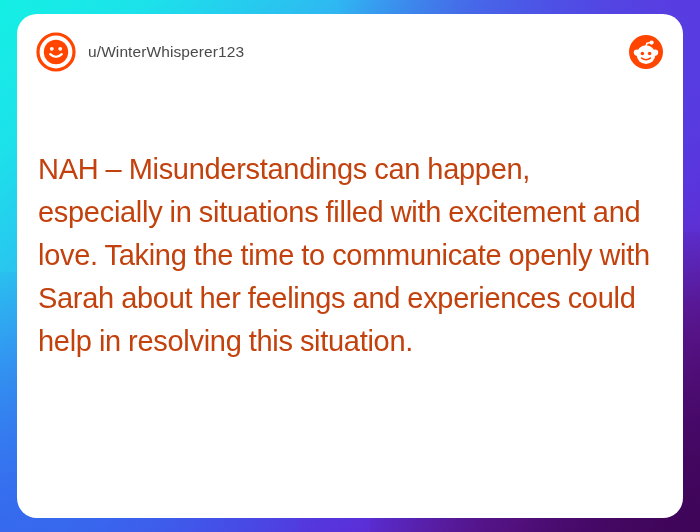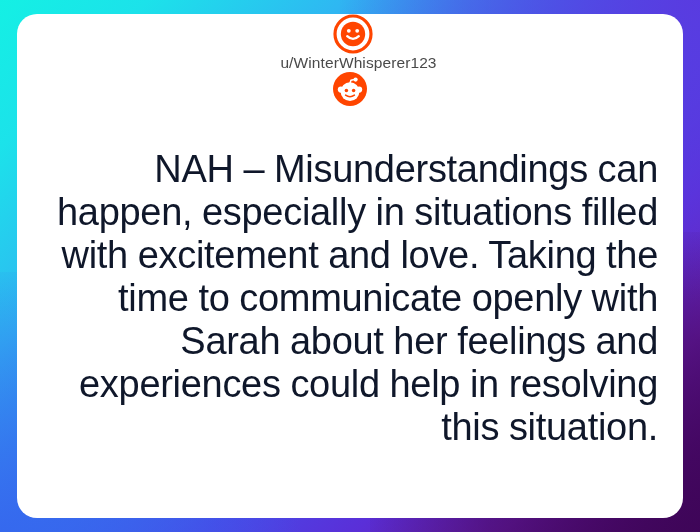--- a/index.html
+++ b/index.html
@@ -69,21 +69,20 @@
   }
 
   .card-header {
     position: absolute;
     left: 0; top: 0;
     width: 100%;
     height: 76px;
     display: flex;
     align-items: center;
     padding: 0 14px 0 19px;
-    flex-direction: column;
   }
 
   .avatar {
     width: 40px;
     height: 40px;
     flex: 0 0 40px;
     display: block;
   }
 
   .username {
@@ -103,27 +102,26 @@
     flex: 0 0 34px;
     display: block;
     margin-right: 6px;
   }
 
   .post-body {
     position: absolute;
     left: 21px;
     top: 134px;
     width: 620px;
-    font-size: 38px;
+    font-size: 29px;
     line-height: 43px;
-    color: #0f172a;
+    color: #c2410c;
     letter-spacing: -0.3px;
     word-spacing: -0.5px;
     font-family: "Liberation Sans", sans-serif;
-    text-align: right;
   }
 </style>
 </head>
 <body>
 
 <div class="bg-tint-tr"></div>
 <div class="bg-tint-br"></div>
 <div class="bg-tint-bl"></div>
 
 <div class="card">

